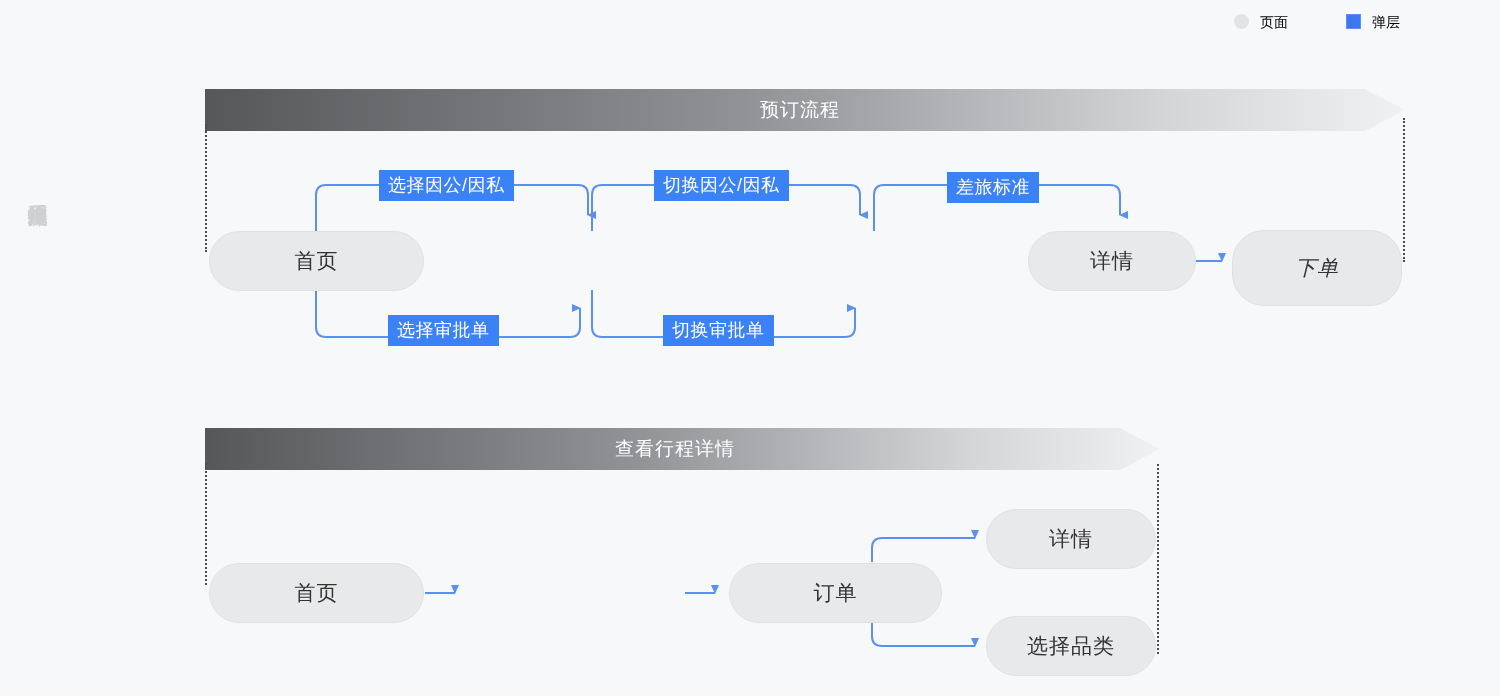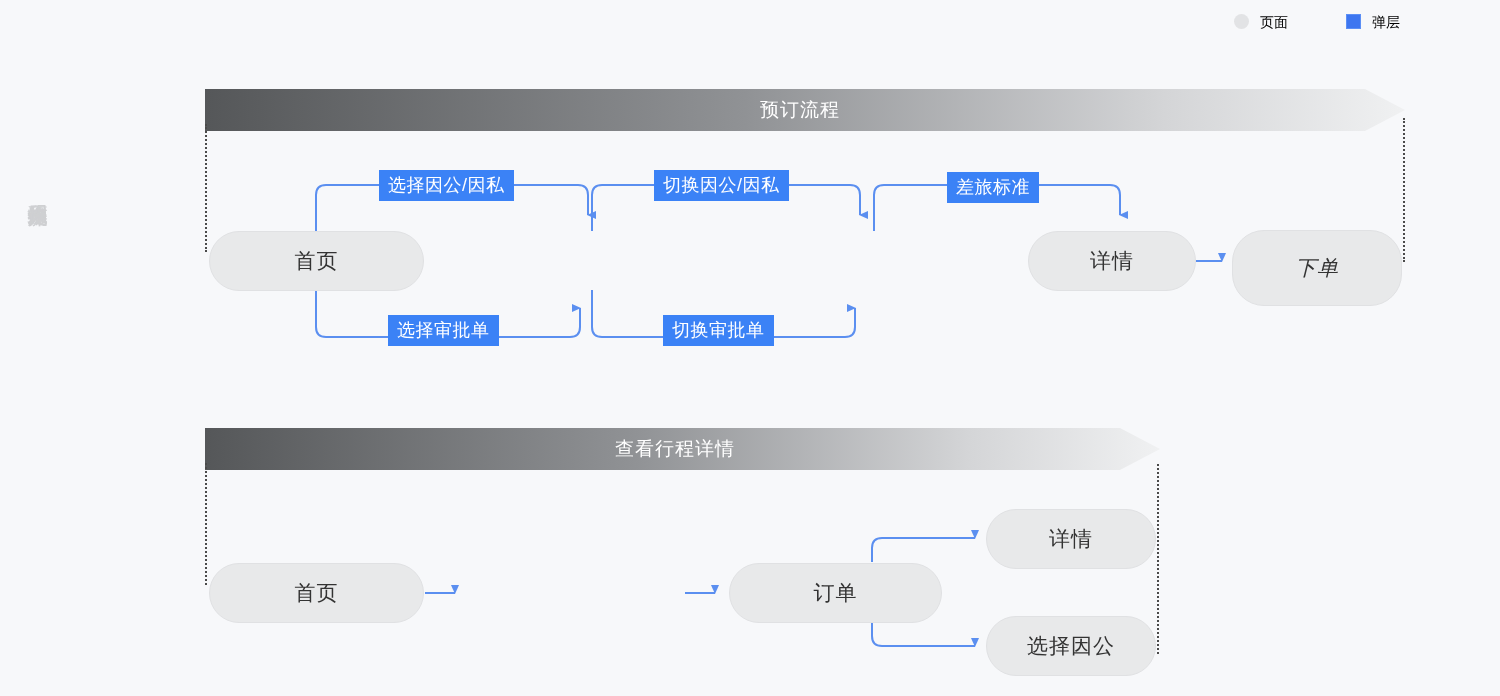--- a/index.html
+++ b/index.html
@@ -259,16 +259,16 @@
   <div class="node" style="left:209px; top:563px; width:215px; height:60px;">
     <span>首页</span>
   </div>
   <div class="node" style="left:729px; top:563px; width:213px; height:60px;">
     <span>订单</span>
   </div>
   <div class="node" style="left:986px; top:509px; width:170px; height:60px;">
     <span>详情</span>
   </div>
   <div class="node" style="left:986px; top:616px; width:170px; height:60px;">
-    <span>选择因公</span>
+    <span>选择品类</span>
   </div>
 
 </div>
 
 </body></html>

